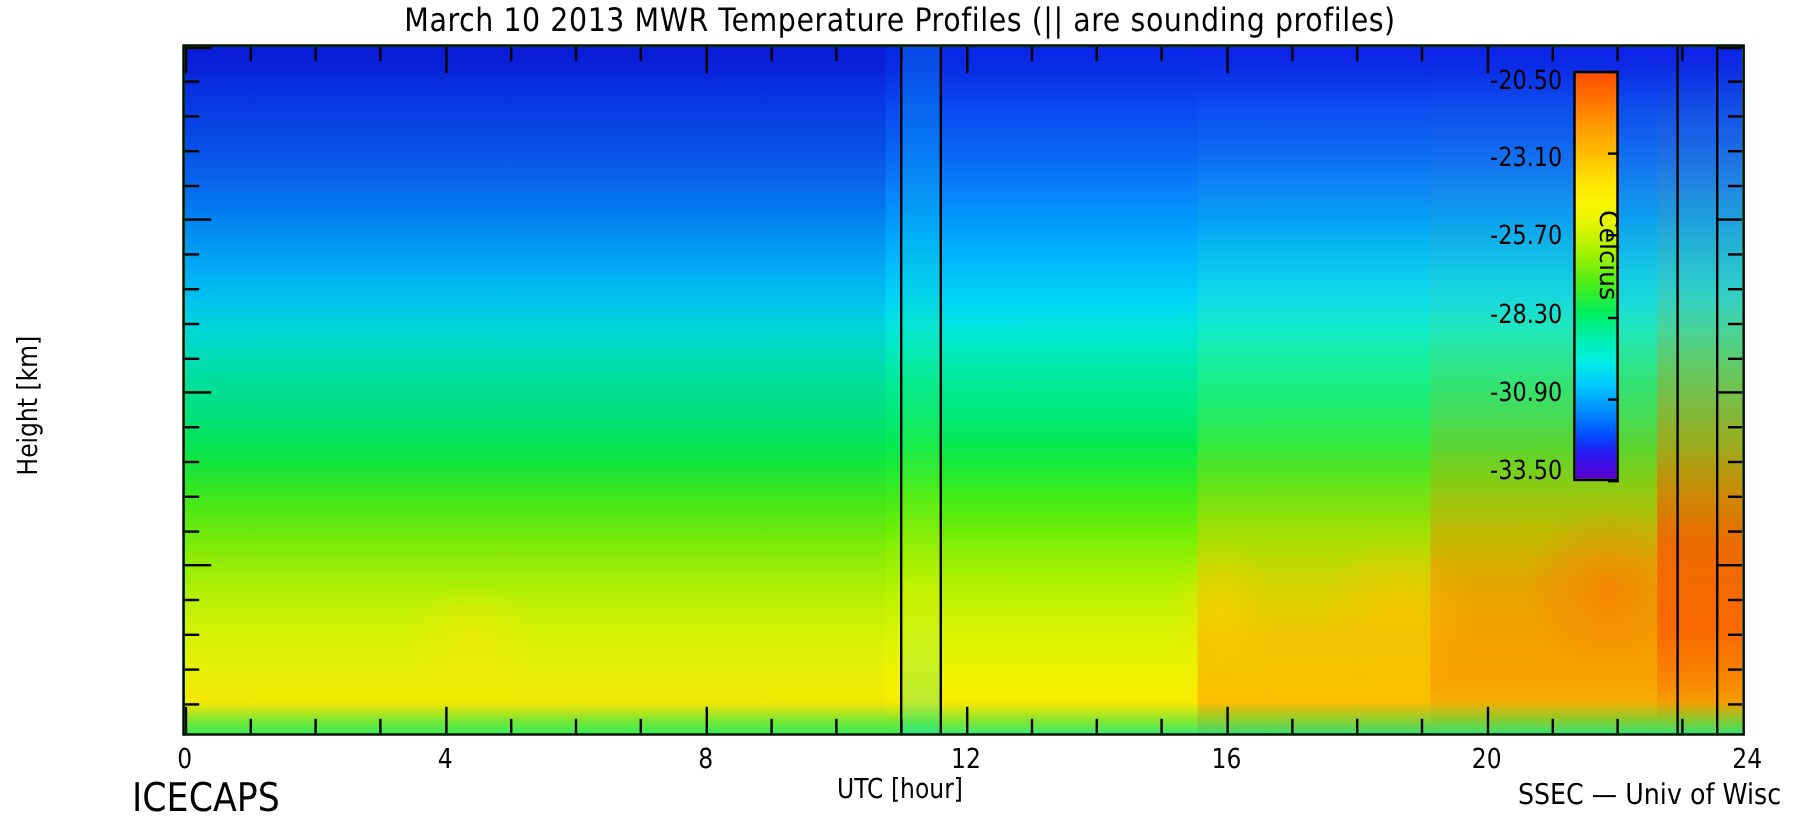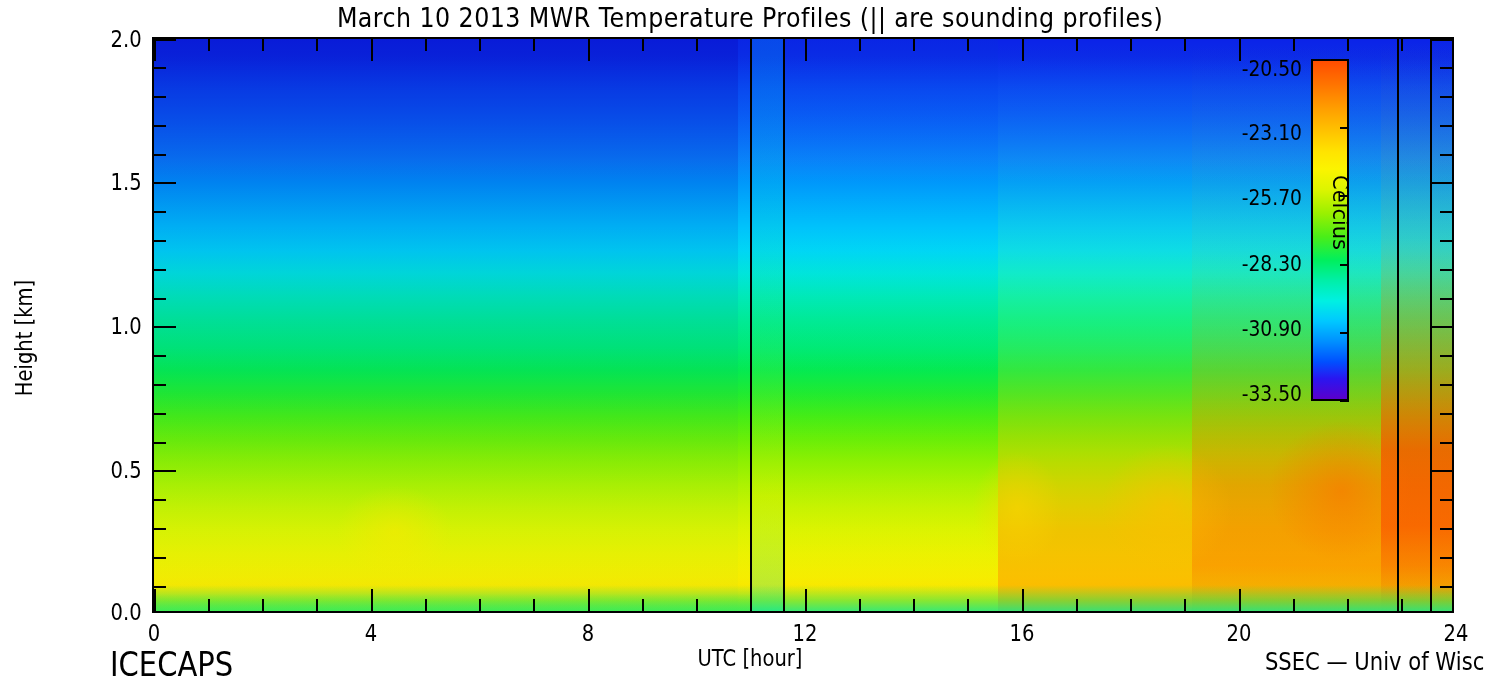--- a/index.html
+++ b/index.html
@@ -259,27 +259,20 @@
   </div>
 
   <div class="xlab" style="left:154px;top:620px;">0</div>
   <div class="xlab" style="left:371px;top:620px;">4</div>
   <div class="xlab" style="left:588px;top:620px;">8</div>
   <div class="xlab" style="left:805px;top:620px;">12</div>
   <div class="xlab" style="left:1022px;top:620px;">16</div>
   <div class="xlab" style="left:1239px;top:620px;">20</div>
   <div class="xlab" style="left:1456px;top:620px;">24</div>
 
-  <div class="ylab-wrap">
-    <div class="ylab" style="top:39px;">2.0</div>
-    <div class="ylab" style="top:182px;">1.5</div>
-    <div class="ylab" style="top:326px;">1.0</div>
-    <div class="ylab" style="top:470px;">0.5</div>
-    <div class="ylab" style="top:612px;">0.0</div>
-  </div>
 
   <div class="axis-title-y">Height [km]</div>
   <div class="axis-title-x">UTC [hour]</div>
 
   <div class="credit-left">ICECAPS</div>
   <div class="credit-right">SSEC — Univ of Wisc</div>
 
   <div class="cbar"></div>
 
   <div class="cbtick" style="left:1340px;top:59px;"></div>

